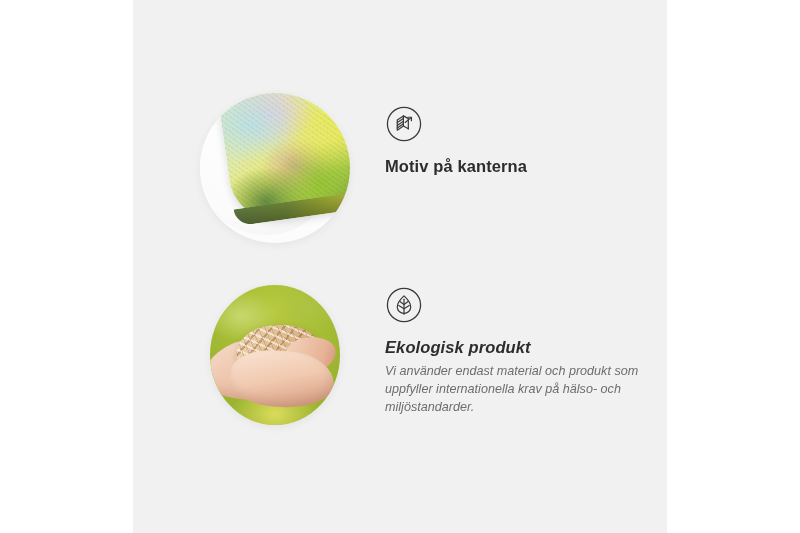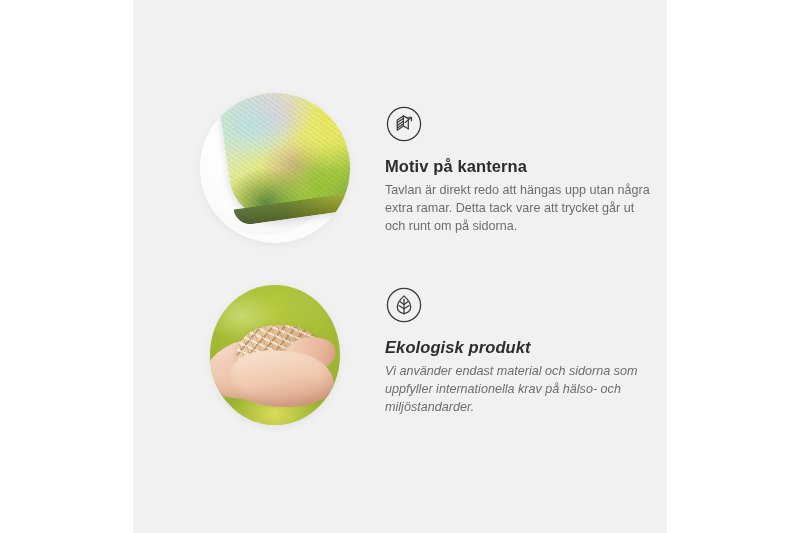--- a/index.html
+++ b/index.html
@@ -245,21 +245,20 @@
             <path d="M14.2 26.6 L21.3 21.8"></path>
             <path d="M21.3 24.4 L27.0 27.6"></path>
             <path d="M21.3 12.6 L27.0 15.8 L27.0 27.6"></path>
             <path d="M23.3 20.2 L30.2 14.6"></path>
             <path d="M26.6 14.2 L30.6 14.2 L30.6 18.2"></path>
           </g>
         </svg>
 
         <h2 class="feat-title">Motiv på kanterna</h2>
 
-        <p class="feat-desc">Tavlan är direkt redo att hängas upp utan några extra ramar. Detta tack vare att trycket går ut och runt om på sidorna.</p>
 
       </div>
     </section>
 
     <section class="feature" id="feature-eco">
 
       <div class="media-circle" id="media-eco">
         <div class="grass-blur"></div>
         <div class="hand-back"></div>
         <div class="chips"></div>
@@ -276,19 +275,19 @@
             <path d="M22 15.4 L22 32.8"></path>
             <path d="M22 21.4 L17.2 18.0"></path>
             <path d="M22 21.4 L26.8 18.0"></path>
             <path d="M22 26.4 L16.0 22.6"></path>
             <path d="M22 26.4 L28.0 22.6"></path>
           </g>
         </svg>
 
         <h2 class="feat-title">Ekologisk produkt</h2>
 
-        <p class="feat-desc">Vi använder endast material och sidorna som uppfyller internationella krav på hälso- och miljöstandarder.</p>
+        <p class="feat-desc">Vi använder endast material och produkt som uppfyller internationella krav på hälso- och miljöstandarder.</p>
 
       </div>
     </section>
 
   </div>
 </div>
 
 </body></html>

